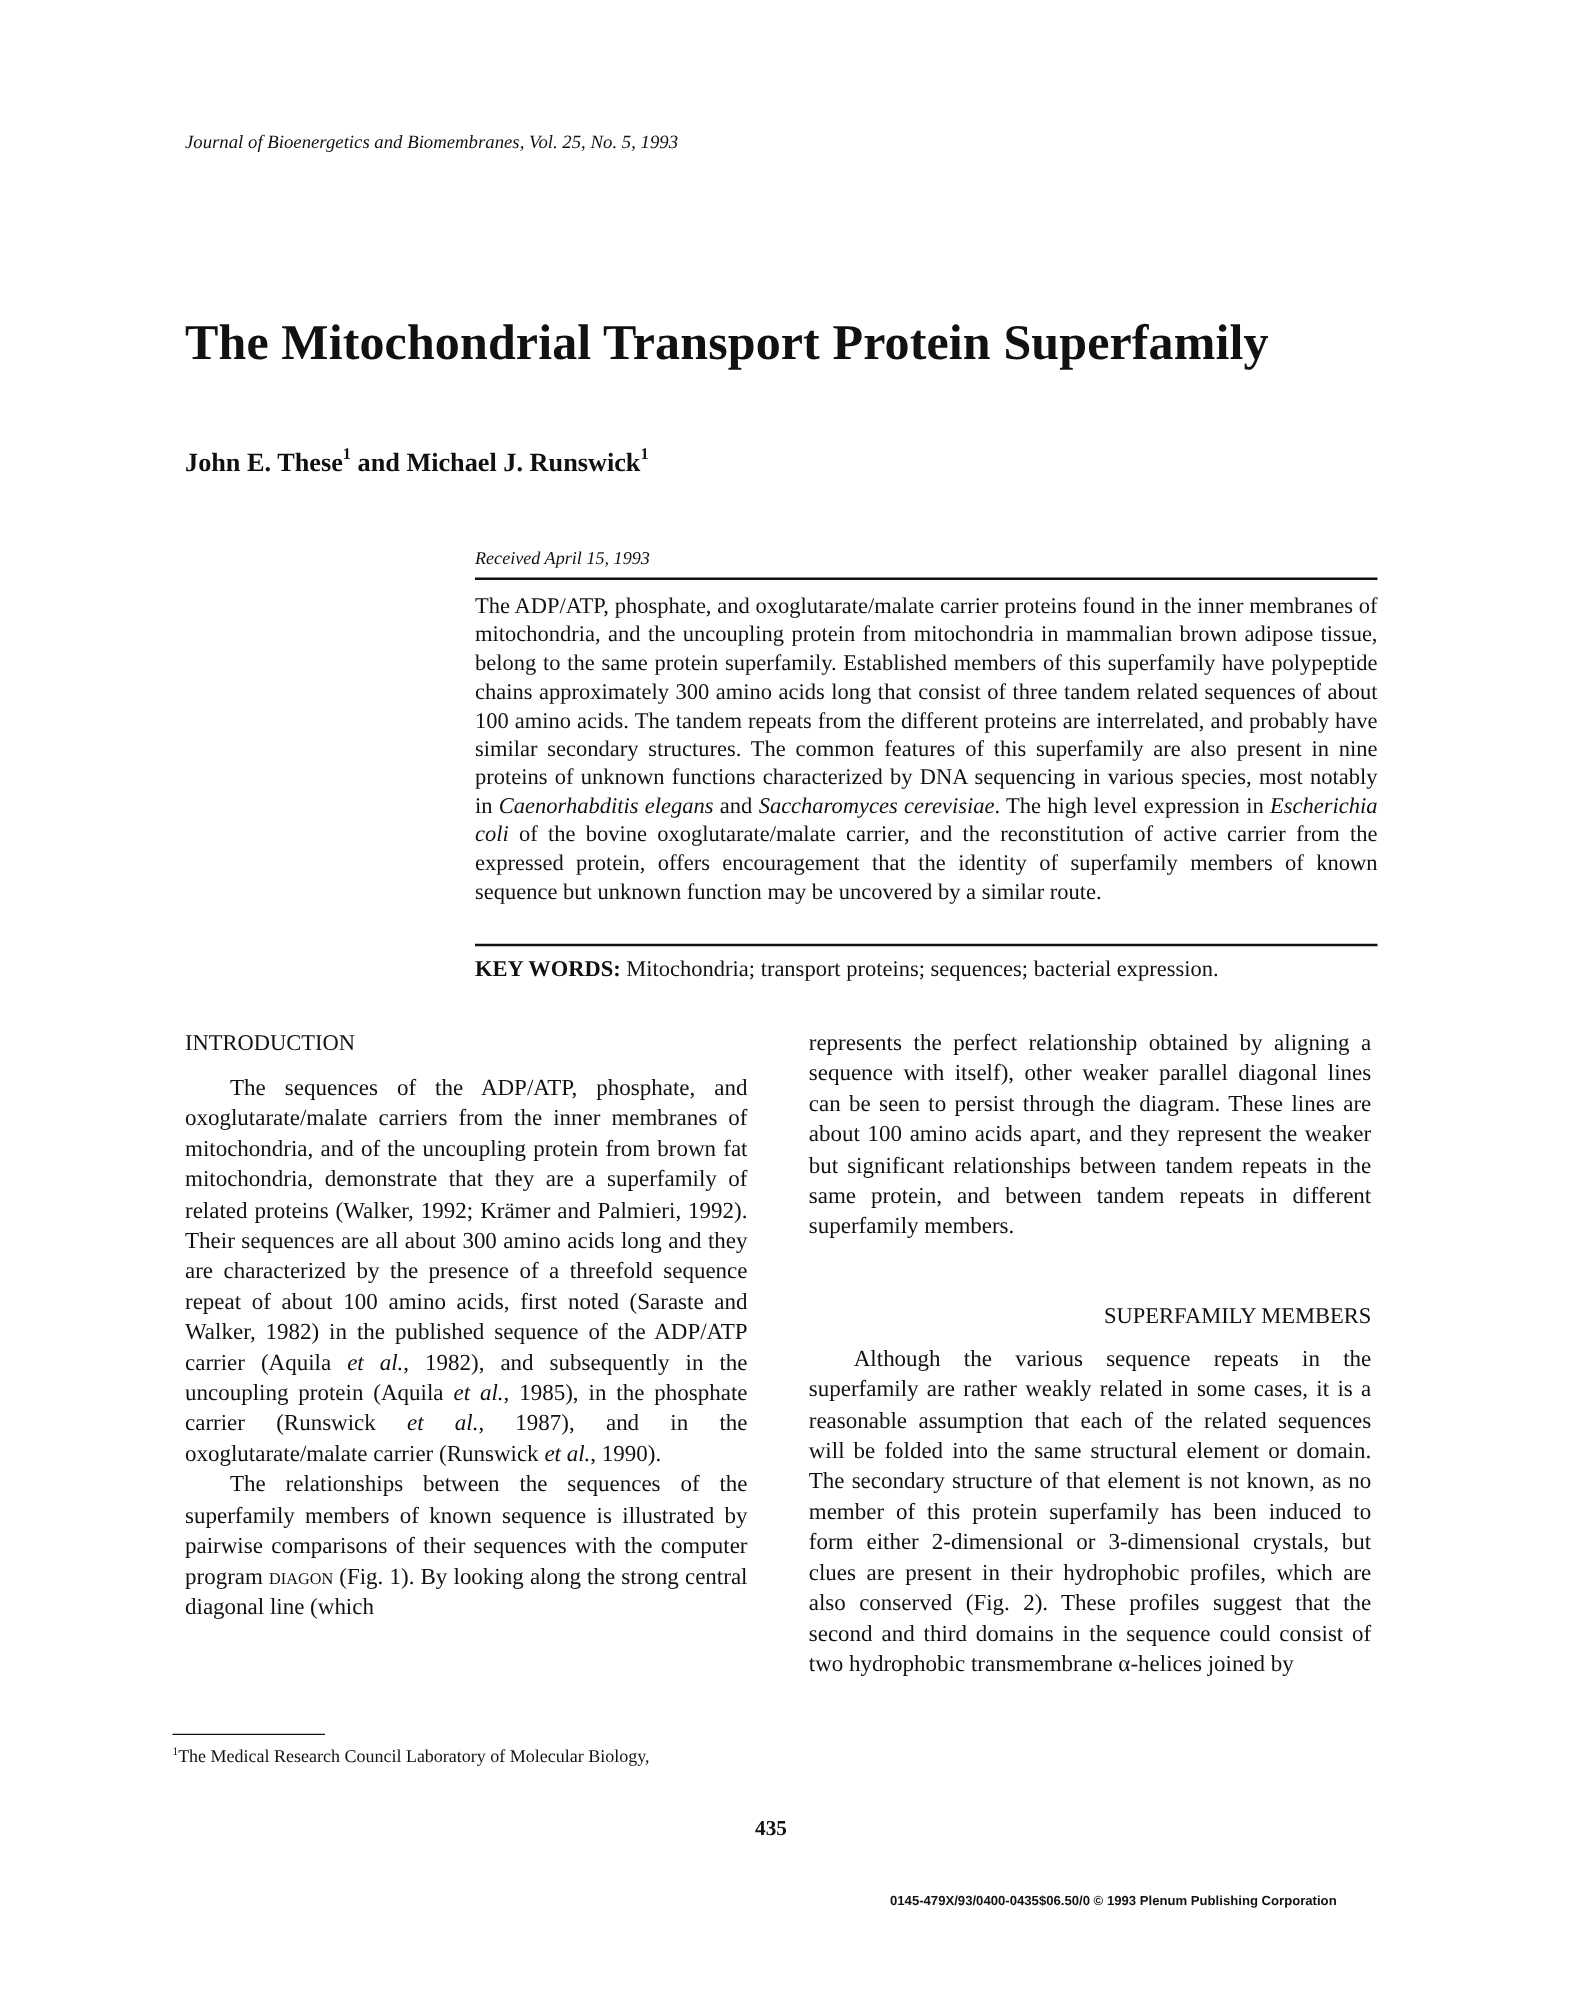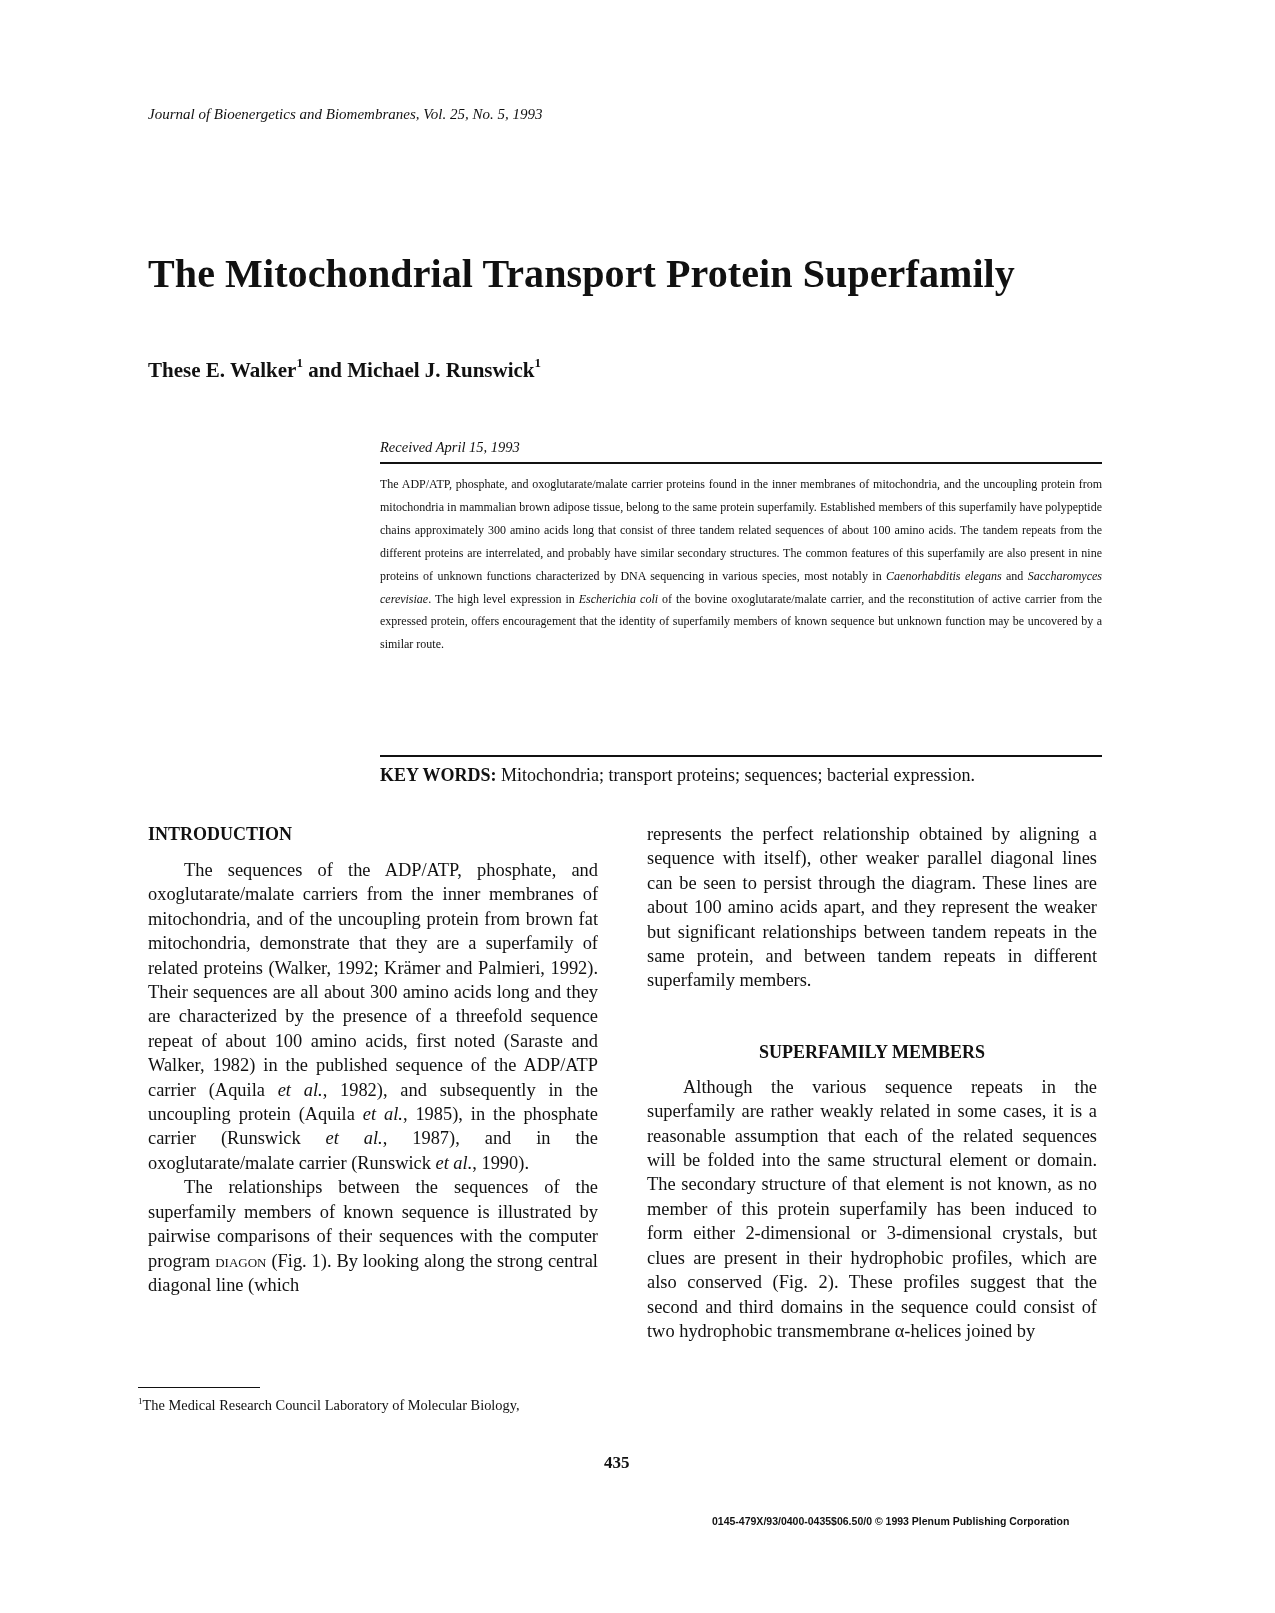--- a/index.html
+++ b/index.html
@@ -8,48 +8,48 @@
     font-family: "Liberation Serif", "DejaVu Serif", serif; color: #111;
   }
   .abs { position: absolute; }
   .journal { left: 148px; top: 106px; font-size: 15px; font-style: italic; }
   .title { left: 148px; top: 250px; font-size: 40px; font-weight: bold; letter-spacing: 0.1px; }
   .authors { left: 148px; top: 357px; font-size: 21px; font-weight: bold; }
   .authors sup { font-size: 13px; position: relative; top: -2px; }
   .received { left: 380px; top: 439px; font-size: 14.5px; font-style: italic; }
   .rule { left: 380px; width: 722px; height: 2px; background: #111; }
   .abstract {
-    left: 380px; top: 473px; width: 722px; font-size: 12px; line-height: 22.9px;
+    left: 380px; top: 473px; width: 722px; font-size: 18px; line-height: 22.9px;
     text-align: justify;
   }
   .abstract p { margin: 0; }
   .keywords { left: 380px; top: 765px; font-size: 18px; }
   .keywords b { font-weight: bold; }
   .col { width: 450px; font-size: 18.4px; line-height: 24.4px; text-align: justify; }
   .col p { margin: 0; }
   .col .indent { text-indent: 36px; }
   .left-col { left: 148px; top: 858px; }
   .right-col { left: 647px; top: 822px; }
-  .heading { font-size: 18px; font-weight: bold; line-height: 22px; text-align: center; }
+  .heading { font-size: 18px; font-weight: normal; line-height: 22px; text-align: right; }
   .sc { font-variant: small-caps; }
   .footrule { left: 138px; top: 1387px; width: 122px; height: 1px; background: #111; }
   .footnote { left: 138px; top: 1392px; width: 470px; font-size: 14.4px; line-height: 19.5px; }
   .footnote sup { font-size: 9px; }
   .pagenum { left: 604px; top: 1453px; font-size: 17px; font-weight: bold; }
   .copyright { left: 712px; top: 1515px; font-size: 10.5px; font-weight: bold; font-family: "Liberation Sans", sans-serif; }
 </style>
 </head>
 <body>
 
 <div class="abs journal">Journal of Bioenergetics and Biomembranes, Vol. 25, No. 5, 1993</div>
 
 <div class="abs title">The Mitochondrial Transport Protein Superfamily</div>
 
 <div class="abs authors">
-  <span>These E. Walker</span><sup>1</sup><span> and </span><span>Michael J. Runswick</span><sup>1</sup>
+  <span>John E. These</span><sup>1</sup><span> and </span><span>Michael J. Runswick</span><sup>1</sup>
 </div>
 
 <div class="abs received">Received April 15, 1993</div>
 <div class="abs rule" style="top:462px;"></div>
 
 <div class="abs abstract">
   <p><span>The ADP/ATP, phosphate, and oxoglutarate/malate carrier proteins found in the inner membranes of mitochondria, and the uncoupling protein from mitochondria in mammalian brown adipose tissue, belong to the same protein superfamily. Established members of this superfamily have polypeptide chains approximately 300 amino acids long that consist of three tandem related sequences of about 100 amino acids. The tandem repeats from the different proteins are interrelated, and probably have similar secondary structures. The common features of this superfamily are also present in nine proteins of unknown functions characterized by DNA sequencing in various species, most notably in </span><i>Caenorhabditis elegans</i><span> and </span><i>Saccharomyces cerevisiae</i><span>. The high level expression in </span><i>Escherichia coli</i><span> of the bovine oxoglutarate/malate carrier, and the reconstitution of active carrier from the expressed protein, offers encouragement that the identity of superfamily members of known sequence but unknown function may be uncovered by a similar route.</span></p>
 </div>
 
 <div class="abs rule" style="top:755px;"></div>

